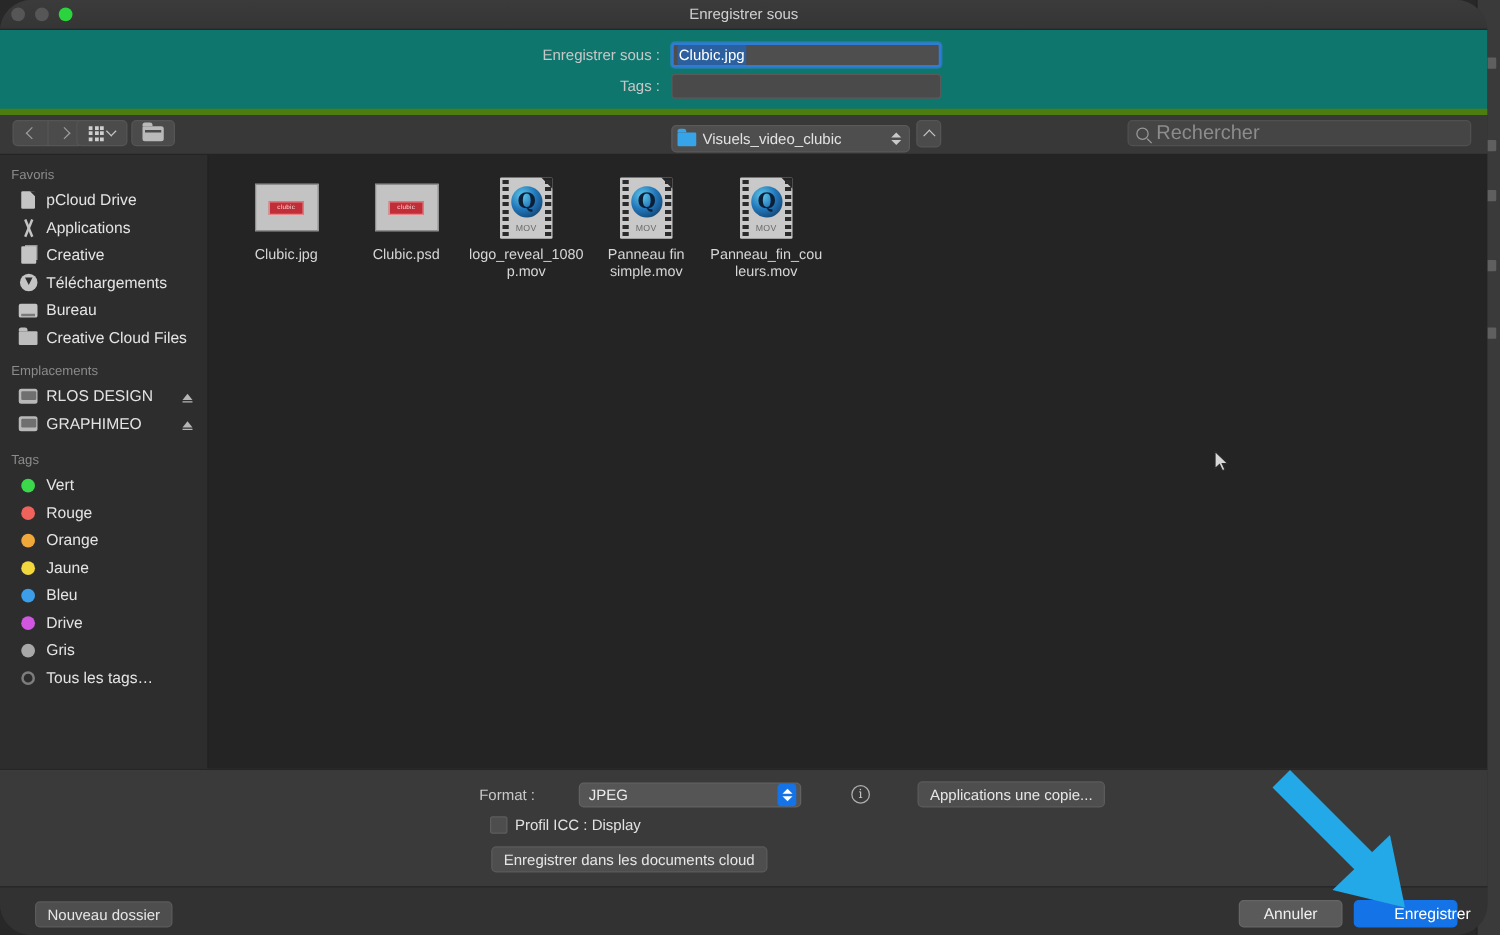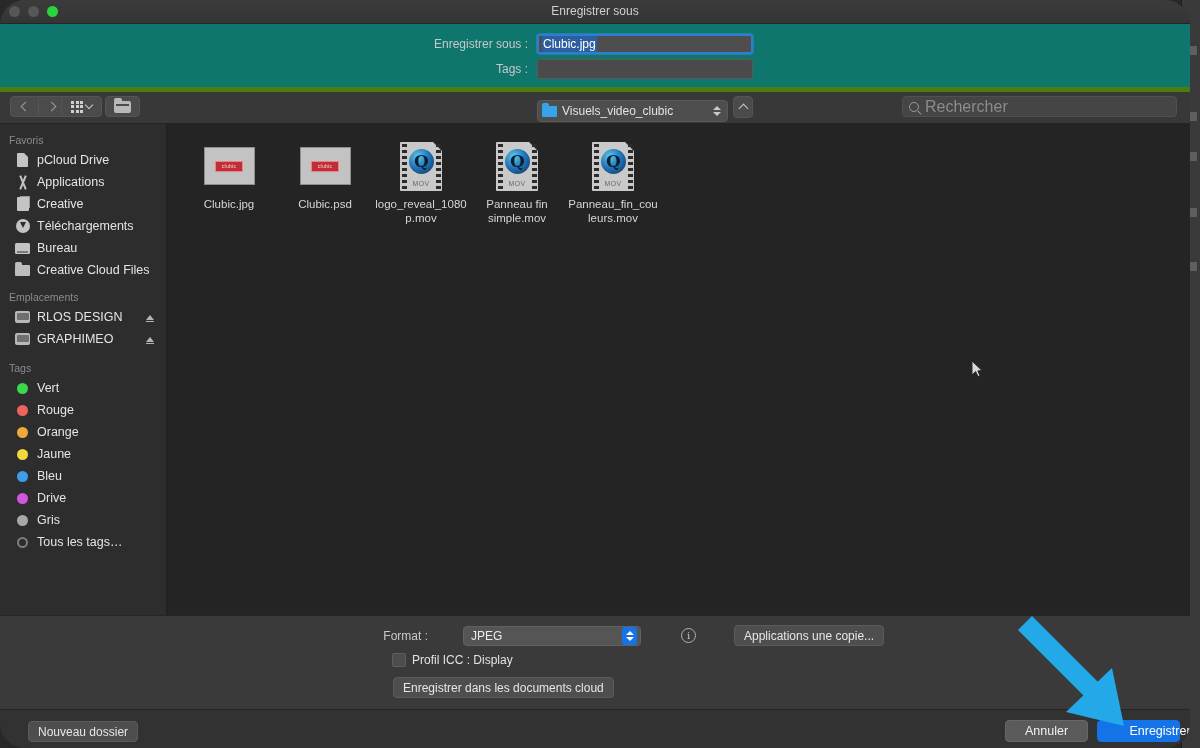--- a/index.html
+++ b/index.html
@@ -658,21 +658,21 @@
     border-top: 1px solid #262626;
     position: relative;
   }
   #new-folder-btn {
     position: absolute;
     left: 28px;
     top: 11px;
   }
   #action-btns {
     position: absolute;
-    right: 10px;
+    right: 24px;
     top: 10px;
     display: flex;
     gap: 9px;
   }
   .action {
     width: 83px;
     height: 22px;
     border-radius: 4px;
     font-size: 12.5px;
     display: flex;

